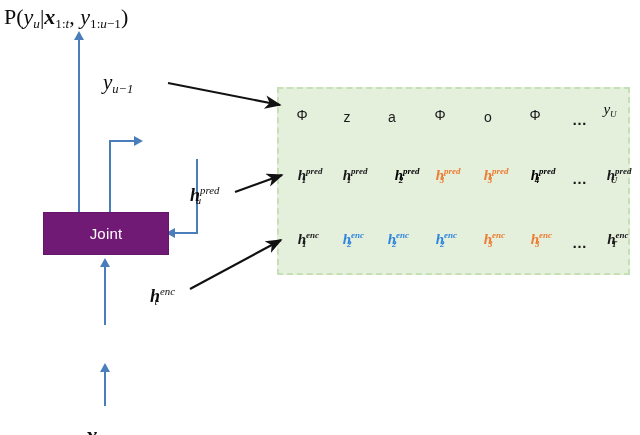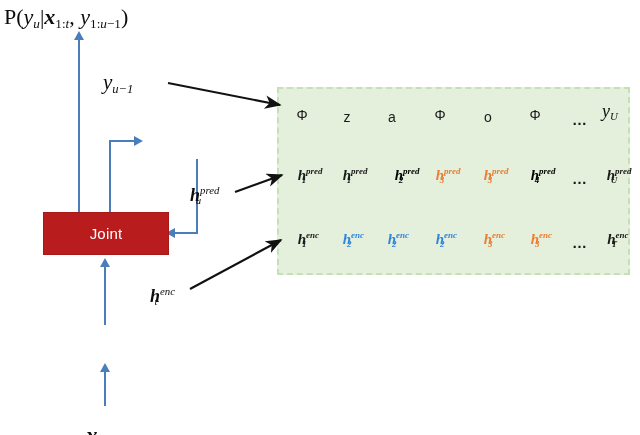--- a/index.html
+++ b/index.html
@@ -136,21 +136,21 @@
   <div class="abs hline" style="left:172px; top:232px; width:26px; height:2px;"></div>
   <div class="abs arrowhead-left" style="left:166px; top:228px;"></div>
 
   <div class="abs vline" style="left:104px; top:266px; width:2px; height:59px;"></div>
   <div class="abs arrowhead-up" style="left:100px; top:258px;"></div>
 
   <div class="abs vline" style="left:104px; top:371px; width:2px; height:35px;"></div>
   <div class="abs arrowhead-up" style="left:100px; top:363px;"></div>
 
 
-  <div class="abs nodebox" style="left:43px; top:212px; width:126px; height:43px; background:#b91c1c;">
+  <div class="abs nodebox" style="left:43px; top:212px; width:126px; height:43px; background:#701a75;">
     <span>Joint</span>
   </div>
 
 
   <div class="abs math" style="left:103px; top:72px; font-size:21px;">
     <span>y</span><sub class="s"><span style="font-style:italic">u</span>−1</sub>
   </div>
 
   <div class="abs math" style="left:190px; top:186px; font-size:18px;">
     <span class="bsym">h</span><sup class="s">pred</sup><sub class="s" style="margin-left:-2.2em;">u</sub>
@@ -168,21 +168,21 @@
               background:#E4EFDC; border:2px dashed #C5E0B4;">
 
     <div class="grid-row" style="top:18px;">
       <div class="cell tok" style="left:23px;  top:0;">Φ</div>
       <div class="cell tok" style="left:68px;  top:2px;">z</div>
       <div class="cell tok" style="left:113px; top:2px;">a</div>
       <div class="cell tok" style="left:161px; top:0;">Φ</div>
       <div class="cell tok" style="left:209px; top:2px;">o</div>
       <div class="cell tok" style="left:256px; top:0;">Φ</div>
       <div class="cell dots" style="left:301px; top:4px;">…</div>
-      <div class="cell math" style="left:331px; top:-5px; font-size:18px;">
+      <div class="cell math" style="left:331px; top:-5px; font-size:15px;">
         <span>y</span><sub class="s">U</sub>
       </div>
     </div>
 
     <div class="grid-row" style="top:78px;">
       <div class="cell hvec" style="left:23px;  color:#1A1A1A;">h<sup class="s">pred</sup><sub class="s" style="margin-left:-2.3em;">1</sub></div>
       <div class="cell hvec" style="left:68px;  color:#1A1A1A;">h<sup class="s">pred</sup><sub class="s" style="margin-left:-2.3em;">1</sub></div>
       <div class="cell hvec" style="left:120px; color:#000000;">h<sup class="s">pred</sup><sub class="s" style="margin-left:-2.3em;">2</sub></div>
       <div class="cell hvec" style="left:161px; color:#ED7D31;">h<sup class="s">pred</sup><sub class="s" style="margin-left:-2.3em;">3</sub></div>
       <div class="cell hvec" style="left:209px; color:#ED7D31;">h<sup class="s">pred</sup><sub class="s" style="margin-left:-2.3em;">3</sub></div>

